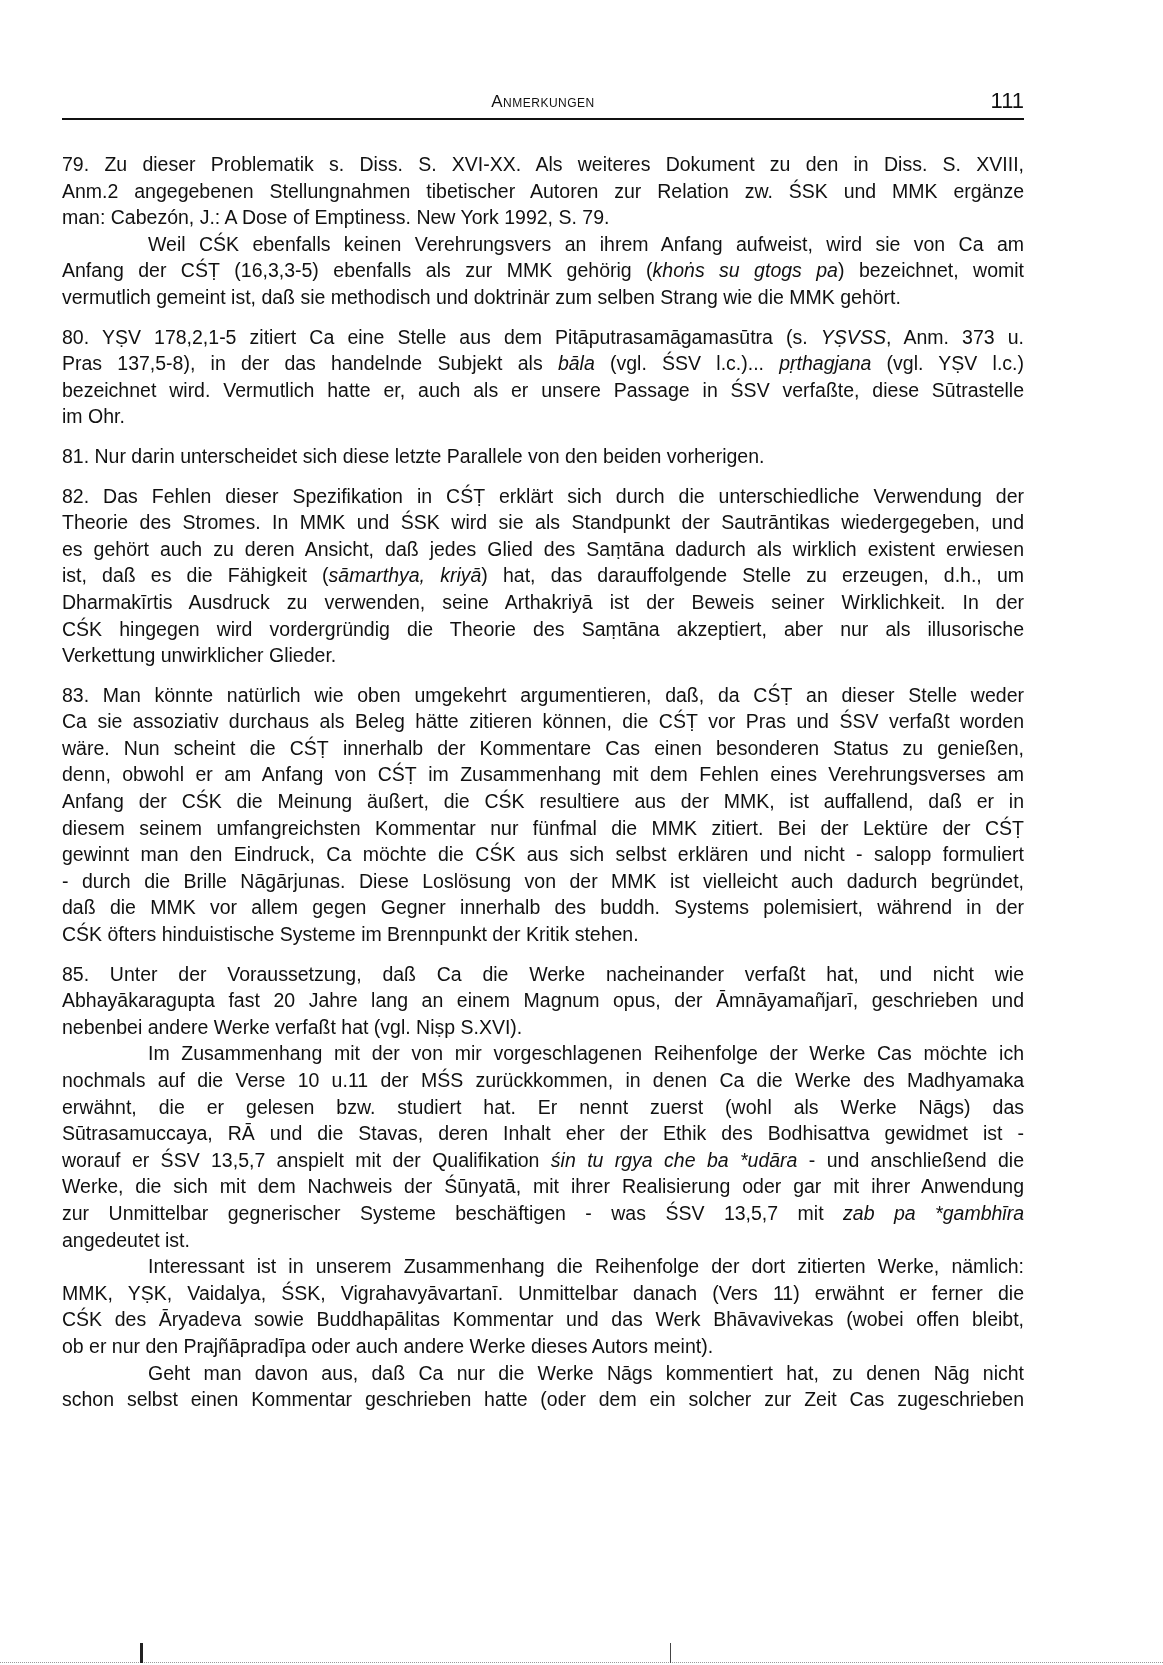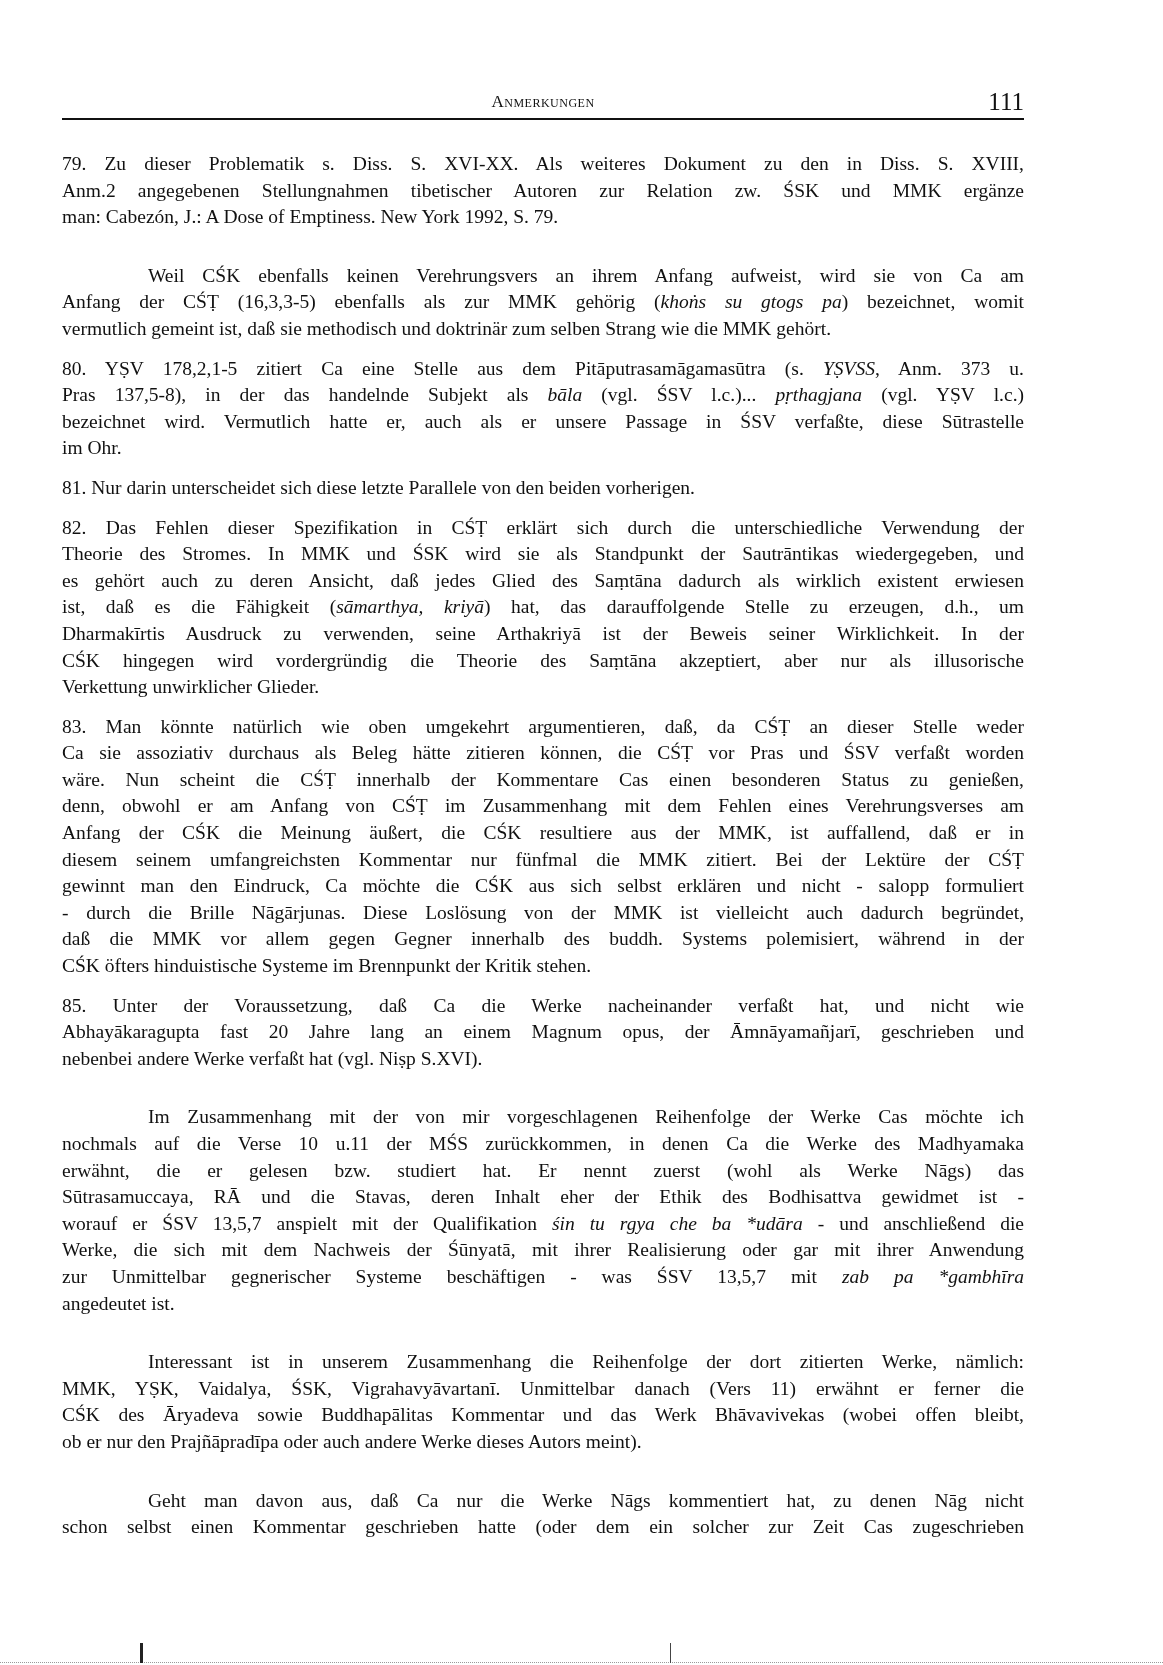--- a/index.html
+++ b/index.html
@@ -1,44 +1,44 @@
 <!DOCTYPE html>
 <html><head>
 <meta charset="utf-8">
 <style>
   html, body { margin: 0; padding: 0; background: #ffffff; }
   body { width: 1163px; height: 1665px; position: relative; overflow: hidden; }
   .page {
     position: absolute; left: 0; top: 0; width: 1163px; height: 1665px;
     background: #ffffff; color: #111111;
-    font-family: Liberation Serif, serif;
+    font-family: Liberation Sans, sans-serif;
   }
   .running-head {
     position: absolute; left: 62px; top: 86px; width: 962px; height: 30px;
   }
   .running-title {
     position: absolute; left: 0; right: 0; top: 6px; text-align: center;
     font-size: 17px; letter-spacing: 0.5px; font-variant: small-caps;
   }
   .page-number {
-    position: absolute; right: 0; top: 2px; font-size: 25px;
+    position: absolute; right: 0; top: 2px; font-size: 22px;
   }
   .head-rule {
     position: absolute; left: 62px; top: 118px; width: 962px; height: 0;
     border-top: 2.5px solid #111;
   }
   .body { position: absolute; left: 62px; top: 151px; width: 962px; }
   .note { margin: 0 0 13px 0; }
   .line {
     display: block; height: 26.6px; line-height: 26.6px;
     font-size: 19.5px; white-space: nowrap;
     text-align: justify; text-align-last: justify;
   }
   .line.last { text-align-last: left; }
-  .line.indent { padding-left: 86px; margin-top: 32px; }
+  .line.indent { padding-left: 86px; }
   .line i { font-style: italic; }
   .scan-edge {
     position: absolute; left: 0; top: 1640px; width: 1163px; height: 22px;
     border-bottom: 1px dotted #999;
   }
   .scan-mark-1 { position: absolute; left: 140px; top: 1643px; width: 3px; height: 20px; background: #222; }
   .scan-mark-2 { position: absolute; left: 670px; top: 1643px; width: 1px; height: 20px; background: #444; }
 </style>
 </head>
 <body>

